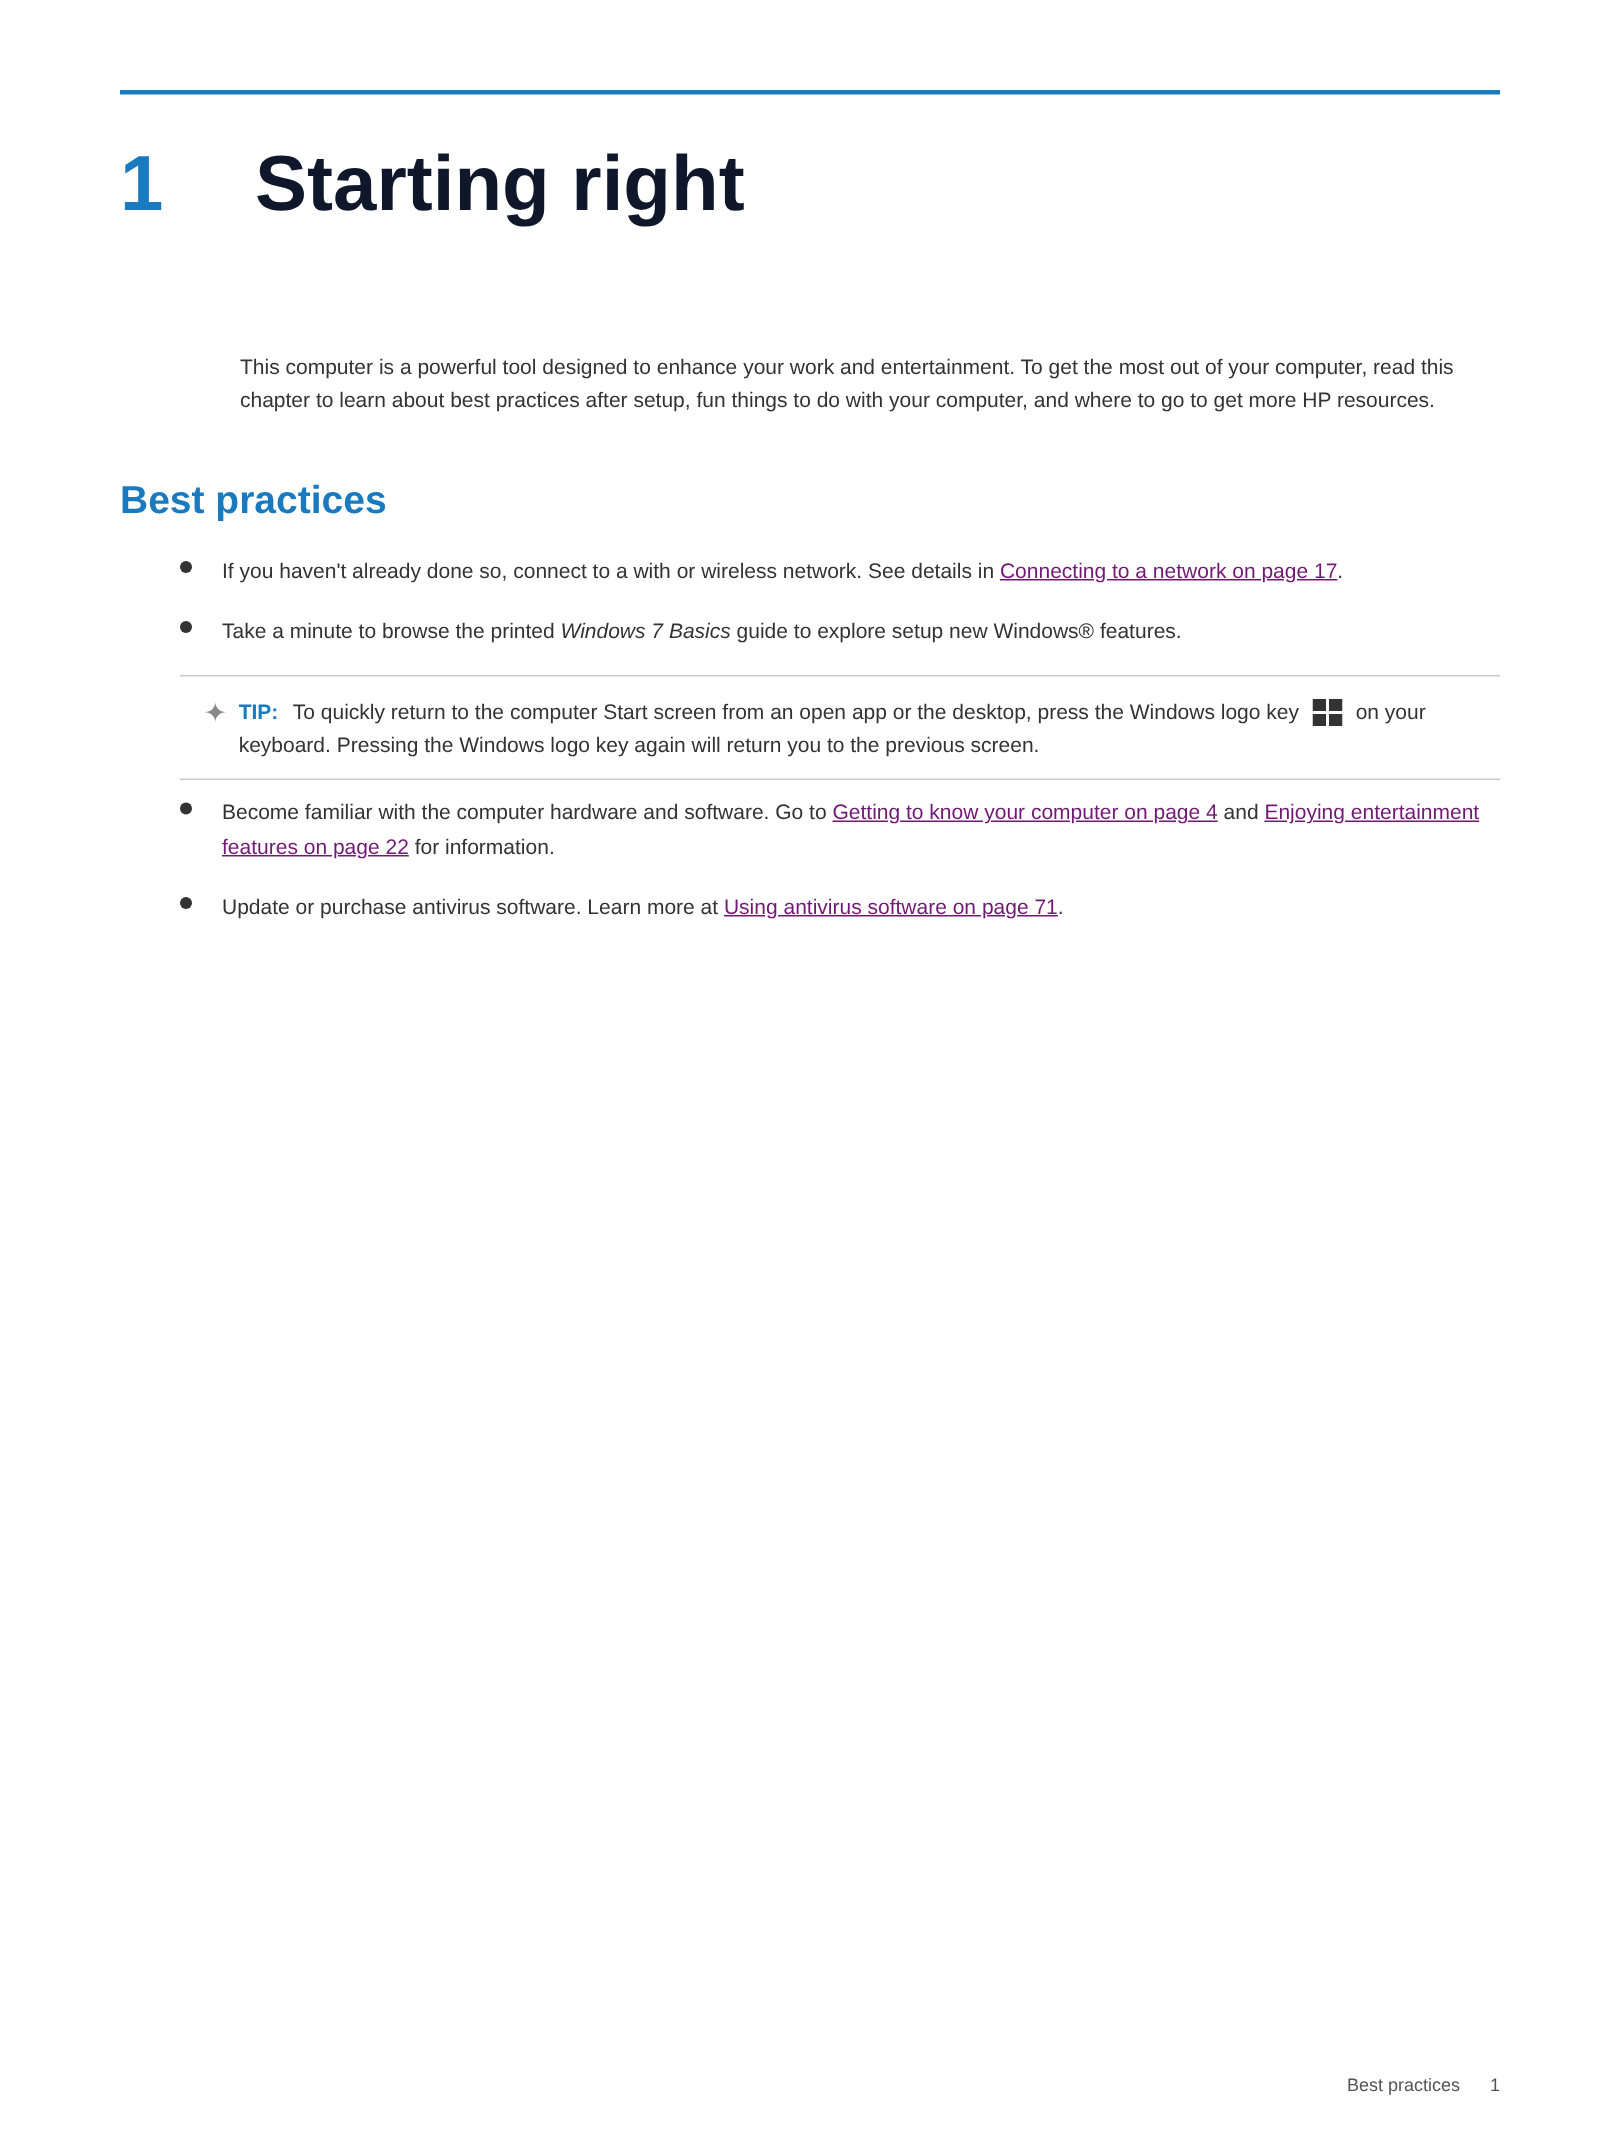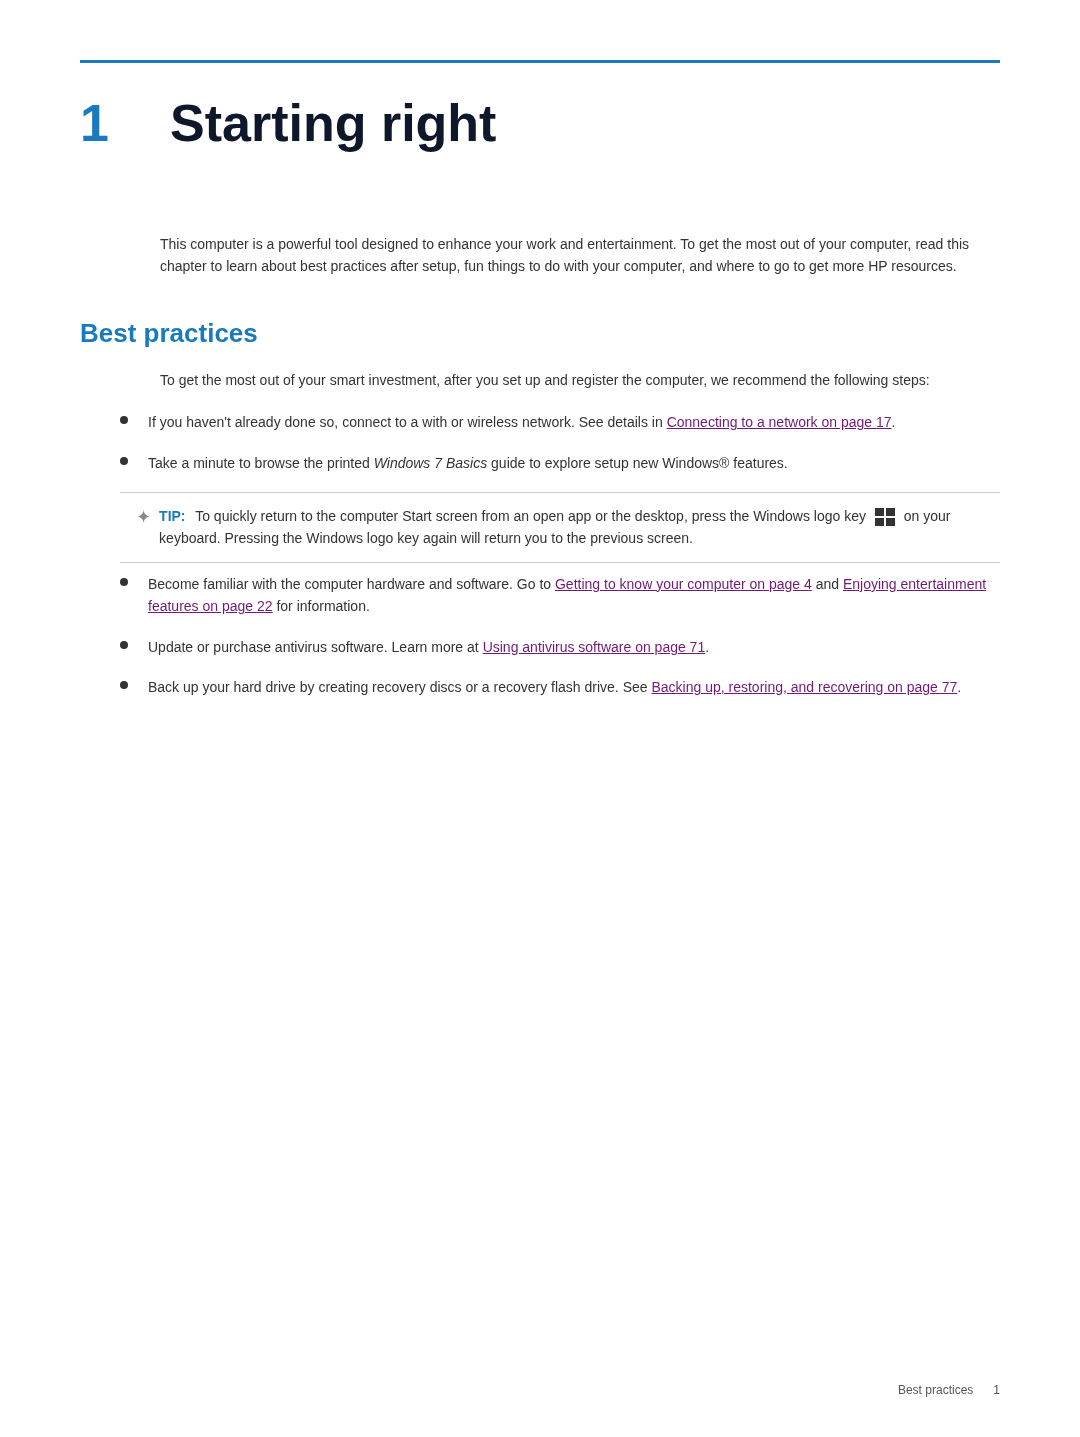--- a/index.html
+++ b/index.html
@@ -182,21 +182,20 @@
 
   <div class="chapter-header">
     <span class="chapter-number">1</span>
     <span class="chapter-title">Starting right</span>
   </div>
 
   <p class="intro-text">This computer is a powerful tool designed to enhance your work and entertainment. To get the most out of your computer, read this chapter to learn about best practices after setup, fun things to do with your computer, and where to go to get more HP resources.</p>
 
   <h2 class="section-title">Best practices</h2>
 
-  <p class="section-intro">To get the most out of your smart investment, after you set up and register the computer, we recommend the following steps:</p>
 
   <ul class="bullet-list">
     <li>
       <span class="bullet-dot"></span>
       <span class="bullet-text">
         <span>If you haven't already done so, connect to a with or wireless network. See details in </span><a href="#">Connecting to a network on page 17</a><span>.</span>
       </span>
     </li>
     <li>
       <span class="bullet-dot"></span>
@@ -229,25 +228,19 @@
       <span class="bullet-text">
         <span>Become familiar with the computer hardware and software. Go to </span><a href="#">Getting to know your computer on page 4</a><span> and </span><a href="#">Enjoying entertainment features on page 22</a><span> for information.</span>
       </span>
     </li>
     <li>
       <span class="bullet-dot"></span>
       <span class="bullet-text">
         <span>Update or purchase antivirus software. Learn more at </span><a href="#">Using antivirus software on page 71</a><span>.</span>
       </span>
     </li>
-    <li>
-      <span class="bullet-dot"></span>
-      <span class="bullet-text">
-        <span>Back up your hard drive by creating recovery discs or a recovery flash drive. See </span><a href="#">Backing up, restoring, and recovering on page 77</a><span>.</span>
-      </span>
-    </li>
   </ul>
 
   <div class="footer">
     <span class="footer-text">Best practices</span>
     <span class="footer-page">1</span>
   </div>
 </div>
 
 </body></html>

